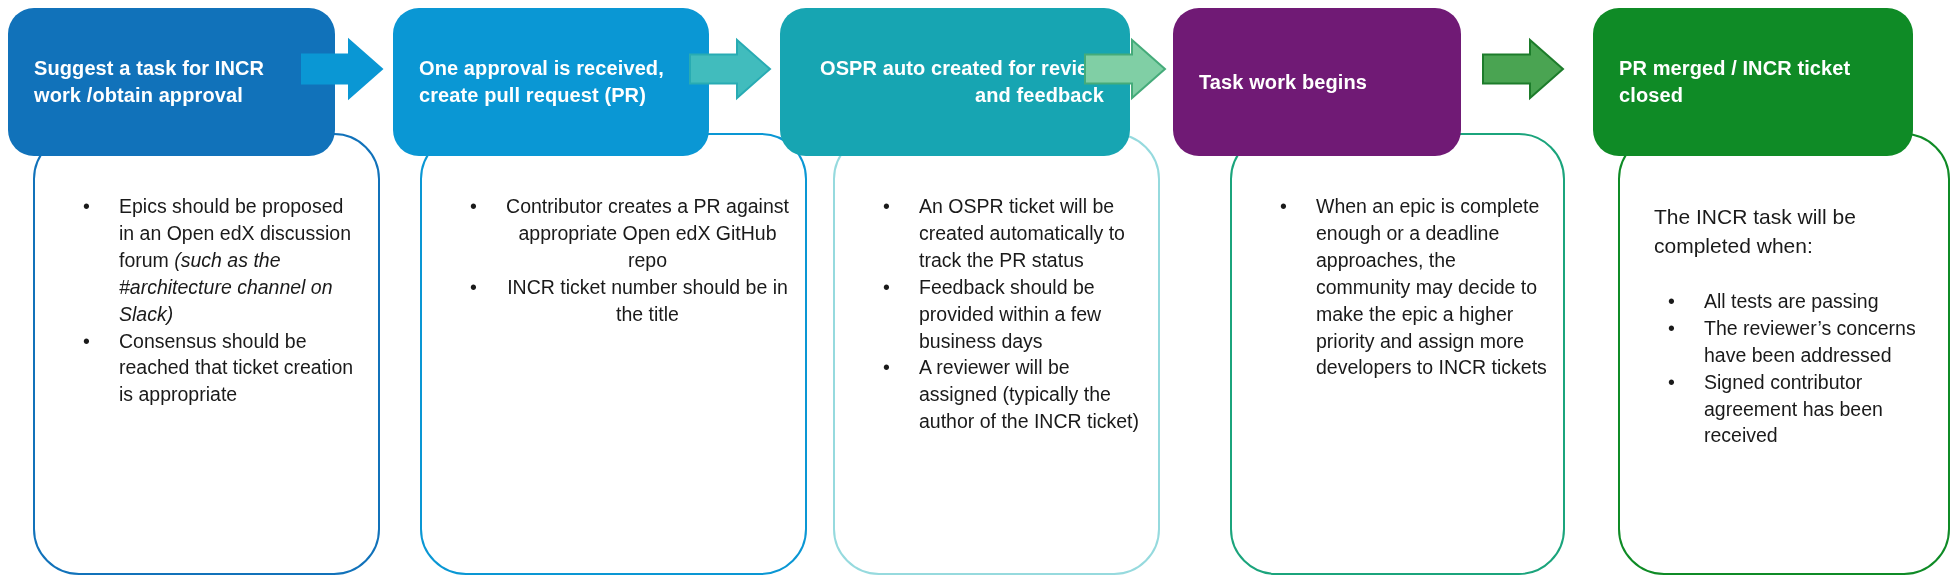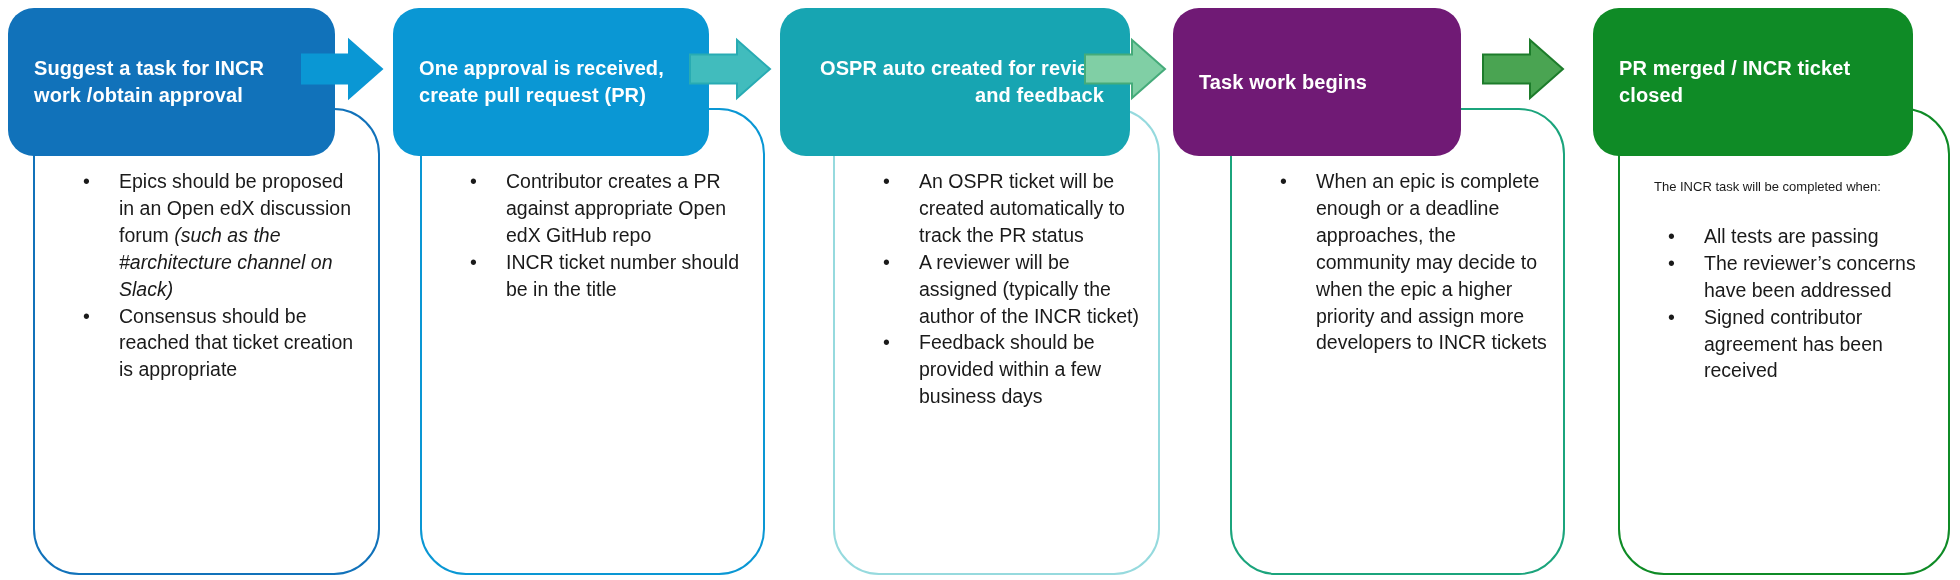--- a/index.html
+++ b/index.html
@@ -15,50 +15,50 @@
     border-radius:26px;
     display:flex;align-items:center;
     padding:0 26px;box-sizing:border-box;
     z-index:2;
   }
   .hdr-text{
     color:#ffffff;font-weight:bold;font-size:20px;line-height:1.33;
     letter-spacing:0.1px;
   }
   .body-box{
-    position:absolute;top:108px;bottom:5px;
+    position:absolute;top:133px;bottom:5px;
     background:#ffffff;
     border:2px solid #be185d;
     border-radius:46px;
     box-sizing:border-box;
     z-index:1;
     padding:58px 16px 0 0;
   }
   .intro{
     margin:0 0 27px 0;padding-left:34px;
-    font-size:13px;line-height:1.38;color:#1a1a1a;
+    font-size:21px;line-height:1.38;color:#1a1a1a;
   }
   .bullets{margin:0;padding:0;list-style:none;}
   .bullets li{
     position:relative;padding-left:84px;
     font-size:19.5px;line-height:1.38;color:#1a1a1a;
   }
   .bullets li::before{
     content:"\2022";
     position:absolute;left:48px;top:0;
     color:#1a1a1a;
   }
   .run-italic{font-style:italic;}
   .arrow{position:absolute;top:37px;width:84px;height:64px;z-index:3;}
 
   
   .col-0 .hdr-box{left:8px;width:327px;}
   .col-0 .body-box{left:33px;width:347px;}
   .col-1 .hdr-box{left:393px;width:316px;}
-  .col-1 .body-box{left:420px;width:345px;}
+  .col-1 .body-box{left:420px;width:387px;text-align:center;}
   .col-2 .hdr-box{left:780px;width:350px;text-align:right;}
   .col-2 .body-box{left:833px;width:327px;}
   .col-3 .hdr-box{left:1173px;width:288px;}
   .col-3 .body-box{left:1230px;width:335px;}
   .col-4 .hdr-box{left:1593px;width:320px;}
   .col-4 .body-box{left:1618px;width:332px;padding-top:68px;}
   .arrow-0{left:301px;}
   .arrow-1{left:689px;}
   .arrow-2{left:1084px;}
   .arrow-3{left:1482px;}
@@ -92,34 +92,34 @@
       <div class="hdr-box" style="background: rgb(10, 151, 212);">
         <span class="hdr-text">One approval is received, create pull request (PR)</span>
       </div>
     </div>
 
     <div class="col col-2">
       <div class="body-box" style="border-color: rgb(150, 218, 222);">
 
         <ul class="bullets">
           <li><span>An OSPR ticket will be created automatically to track the PR status</span></li>
+          <li><span>Feedback should be provided within a few business days</span></li>
           <li><span>A reviewer will be assigned (typically the author of the INCR ticket)</span></li>
-          <li><span>Feedback should be provided within a few business days</span></li>
         </ul>
       </div>
       <div class="hdr-box" style="background: rgb(23, 165, 178);">
         <span class="hdr-text">OSPR auto created for review and feedback</span>
       </div>
     </div>
 
     <div class="col col-3">
       <div class="body-box" style="border-color: rgb(27, 164, 124);">
 
         <ul class="bullets">
-          <li><span>When an epic is complete enough or a deadline approaches, the community may decide to when the epic a higher priority and assign more developers to INCR tickets</span></li>
+          <li><span>When an epic is complete enough or a deadline approaches, the community may decide to make the epic a higher priority and assign more developers to INCR tickets</span></li>
         </ul>
       </div>
       <div class="hdr-box" style="background: #701a75;">
         <span class="hdr-text">Task work begins</span>
       </div>
     </div>
 
     <div class="col col-4">
       <div class="body-box" style="border-color: rgb(15, 139, 38);">
         <p class="intro">The INCR task will be completed when:</p>

